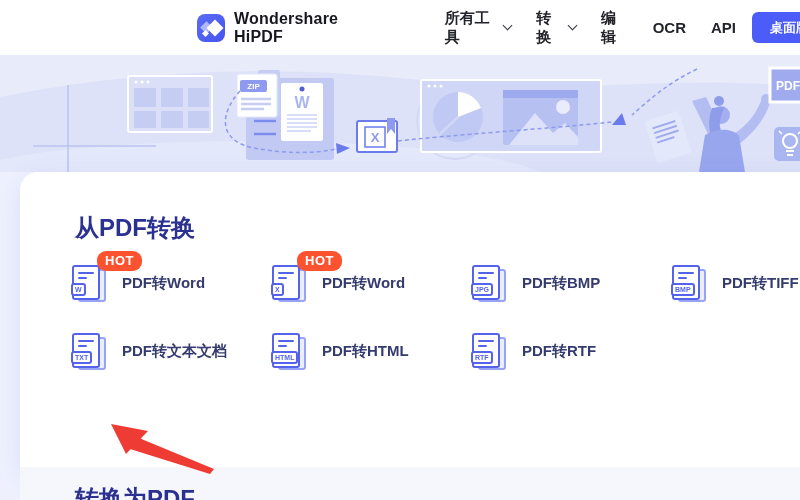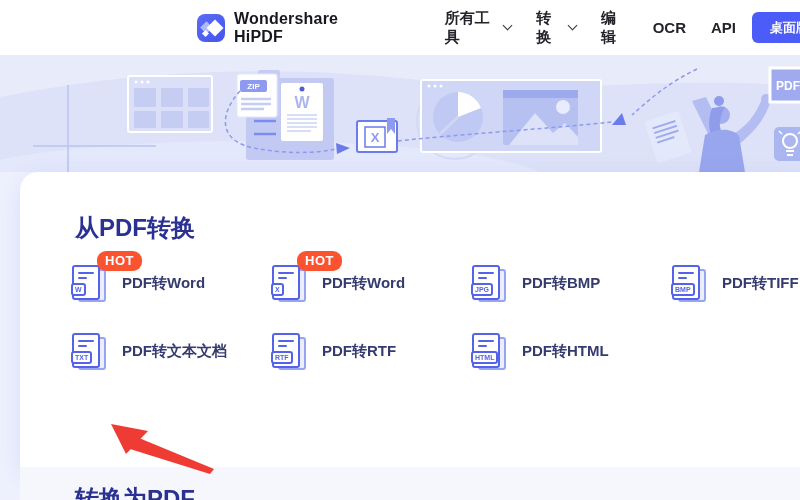--- a/index.html
+++ b/index.html
@@ -295,36 +295,36 @@
         </span>
         <span class="tool-label">PDF转文本文档</span>
       </div>
 
       <div class="tool">
         <span class="tool-icon">
           <span class="back"></span>
           <span class="front">
               <i class="ln"></i>
               <i class="ln short"></i>
+            <b class="fmt">HTML</b>
+            </span>
+        </span>
+        <span class="tool-label">PDF转HTML</span>
+      </div>
+
+      <div class="tool">
+        <span class="tool-icon">
+          <span class="back"></span>
+          <span class="front">
+              <i class="ln"></i>
+              <i class="ln short"></i>
             <b class="fmt">RTF</b>
             </span>
         </span>
         <span class="tool-label">PDF转RTF</span>
-      </div>
-
-      <div class="tool">
-        <span class="tool-icon">
-          <span class="back"></span>
-          <span class="front">
-              <i class="ln"></i>
-              <i class="ln short"></i>
-            <b class="fmt">HTML</b>
-            </span>
-        </span>
-        <span class="tool-label">PDF转HTML</span>
       </div>
 
     </div>
   </div>
 
   <div class="next-section">
     <h2 class="next-title">转换为PDF</h2>
   </div>
 
   <svg class="anno-arrow" width="800" height="500" viewBox="0 0 800 500">

